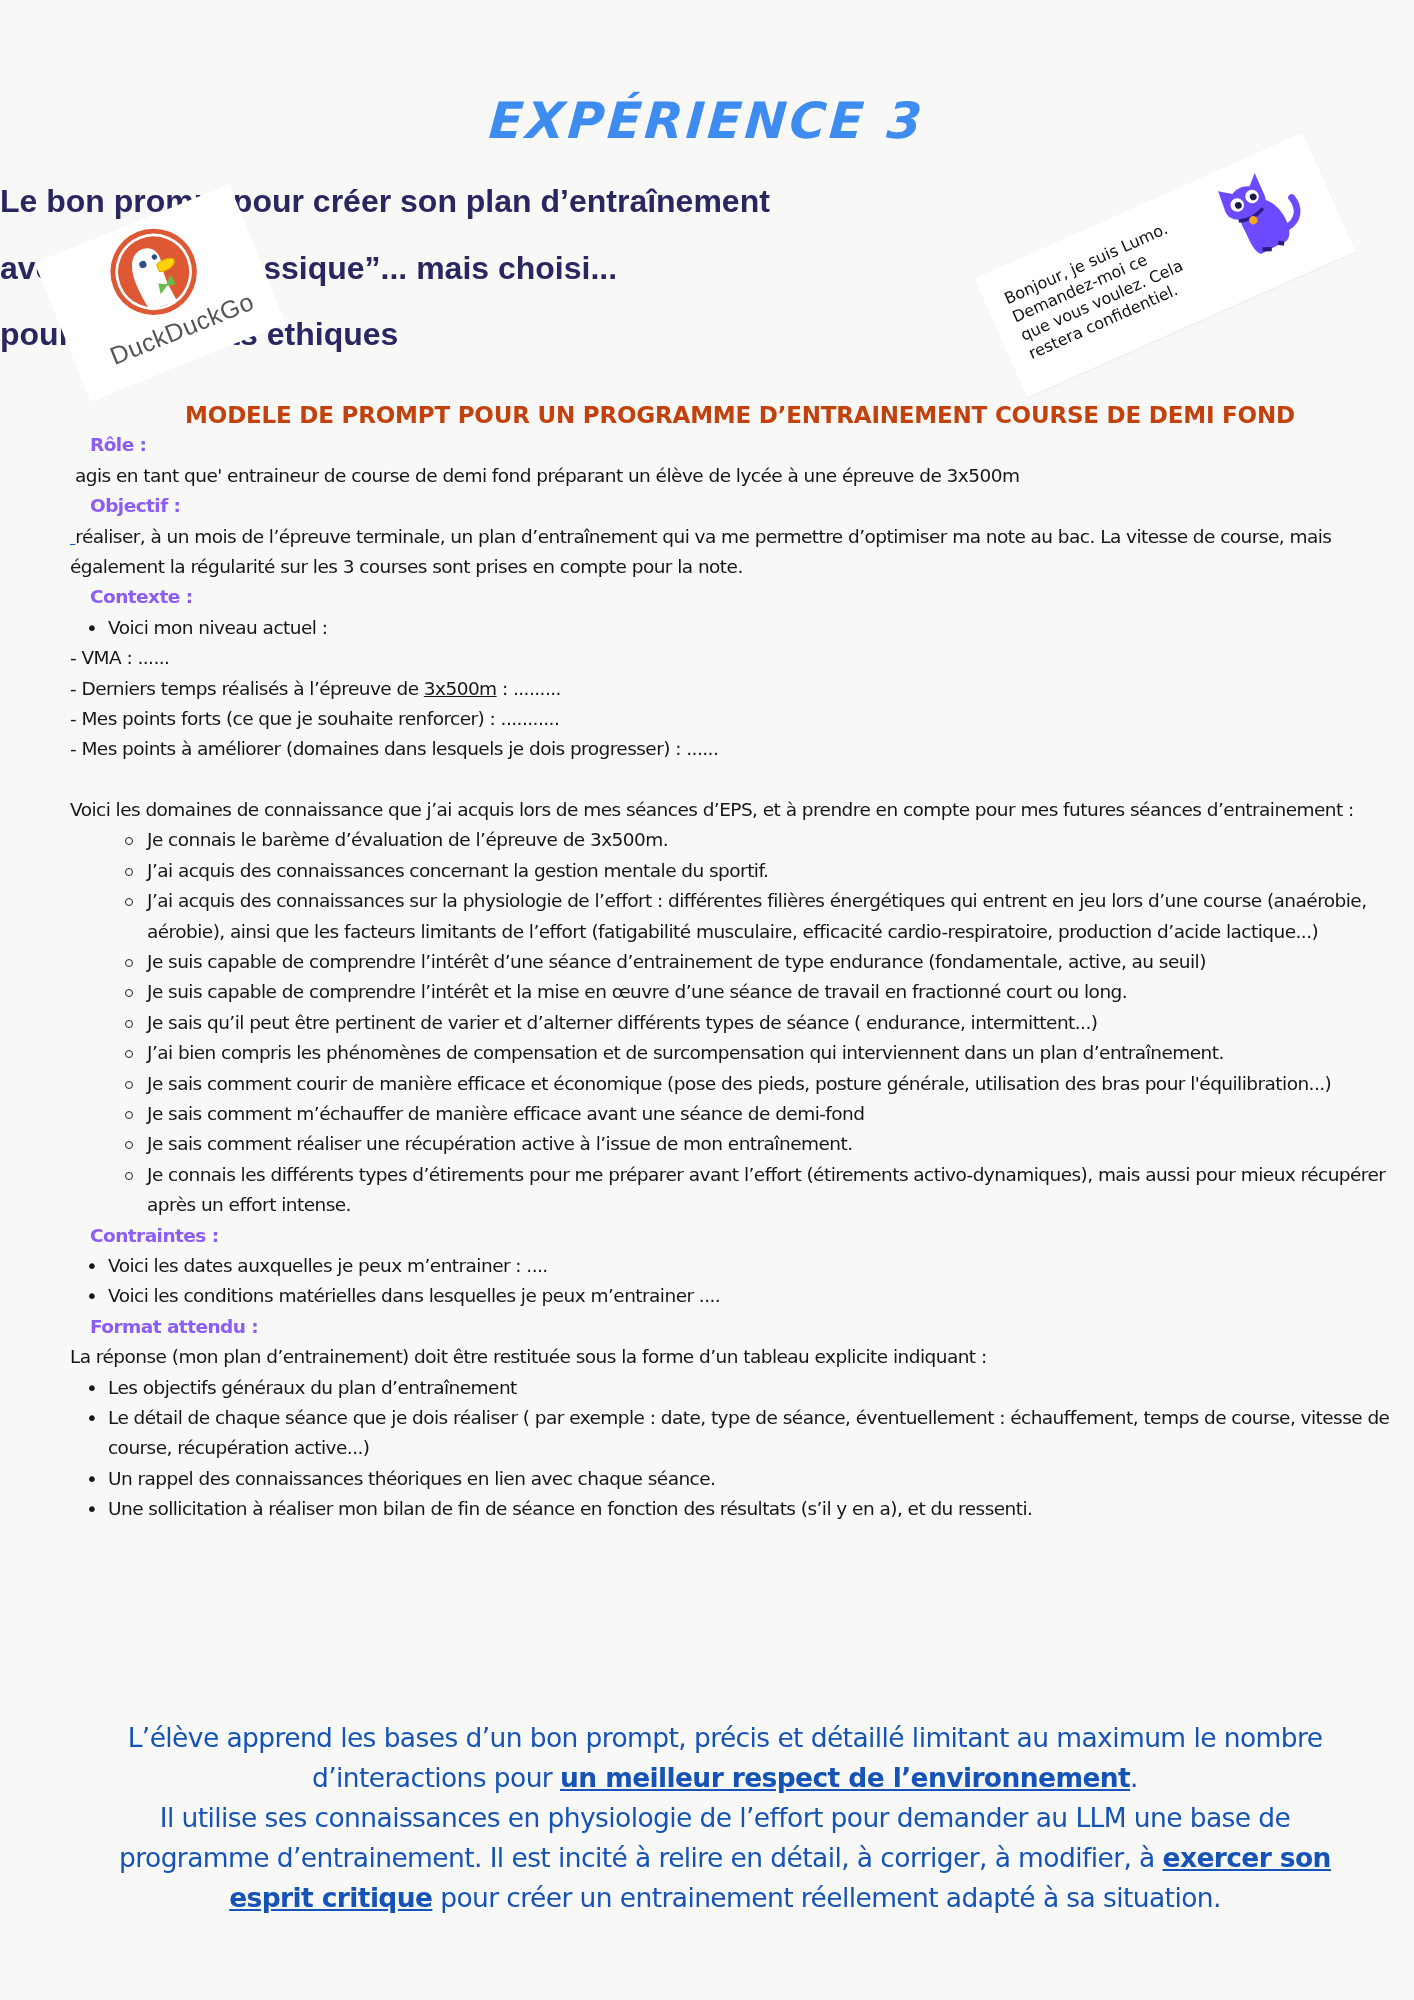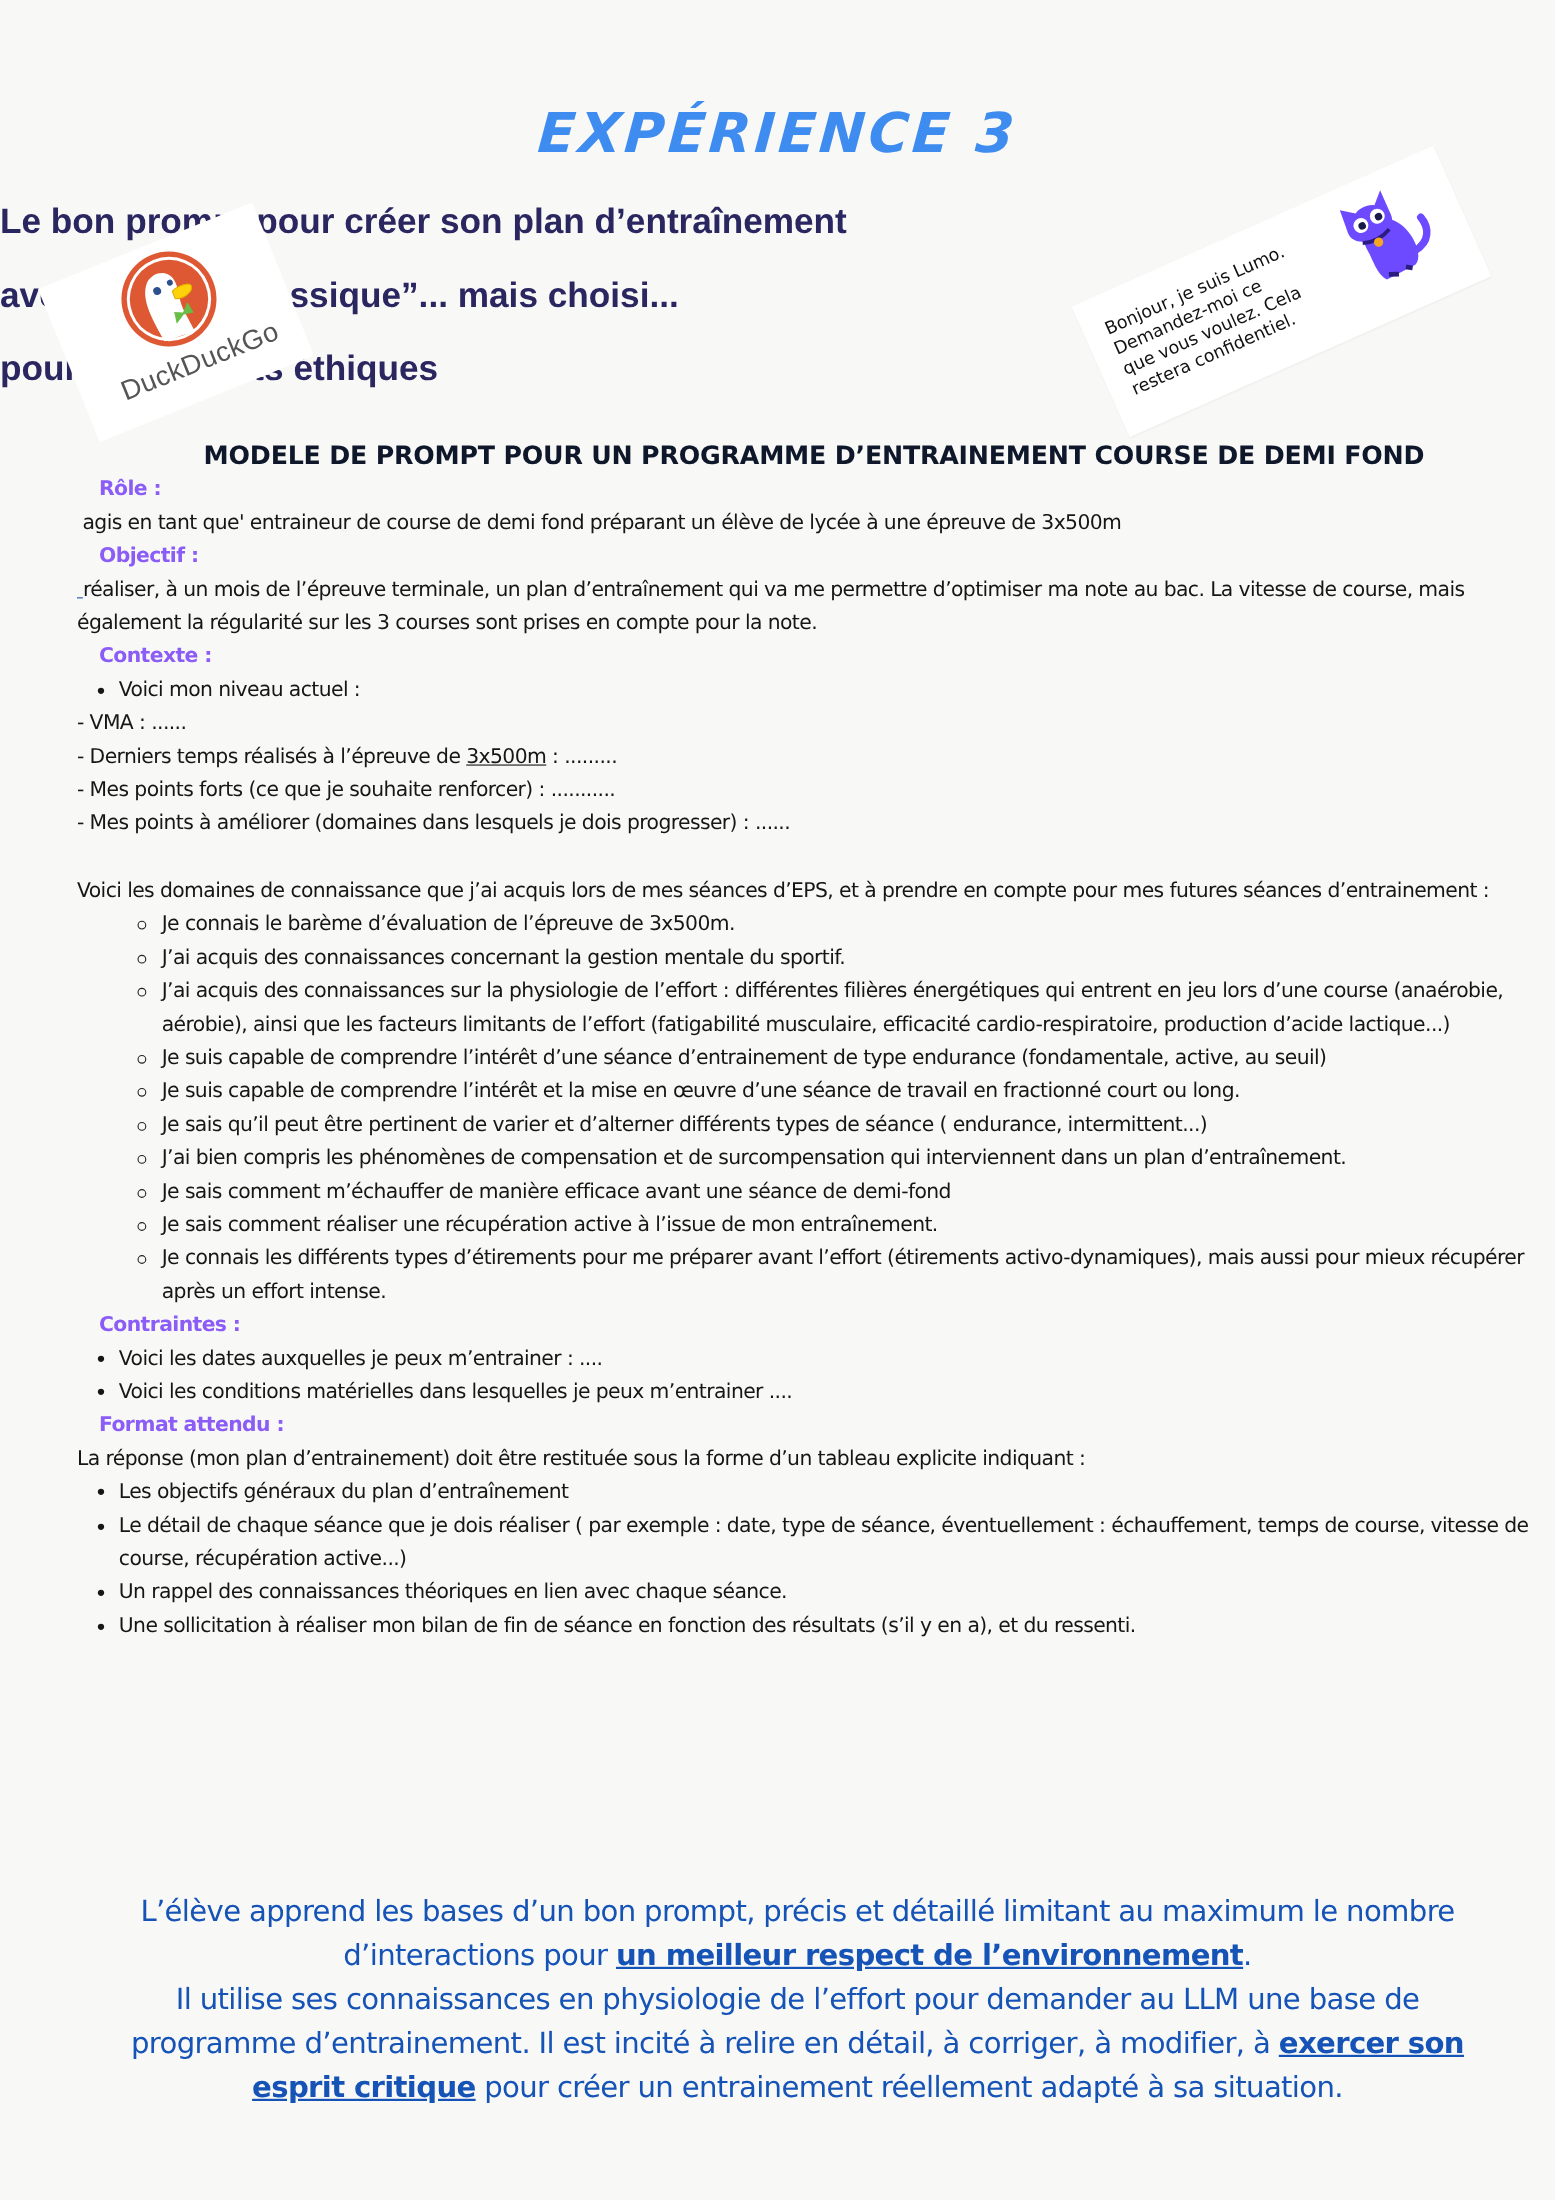--- a/index.html
+++ b/index.html
@@ -41,21 +41,21 @@
     font-family: "DejaVu Sans", sans-serif; font-size: 16px; line-height: 20px; color: #111;
   }
   .lumo-cat { position: absolute; left: 250px; top: 4px; width: 85px; height: 100px; }
 
   .content {
     position: absolute; left: 70px; top: 400px; width: 1320px;
     font-family: "DejaVu Sans", sans-serif; font-size: 18.5px; line-height: 30.4px; color: #161616;
     letter-spacing: -0.55px;
   }
   .doc-heading {
-    text-align: center; color: #0f172a; font-weight: bold; font-size: 23px; letter-spacing: -0.2px;
+    text-align: center; color: #c2410c; font-weight: bold; font-size: 23px; letter-spacing: -0.2px;
     padding-left: 20px;
   }
   .section-label {
     text-align: left; color: #8b5cf6; font-weight: bold; 
     font-size: 18.5px; padding-left: 20px;
   }
   .role-text { padding-left: 5px; }
   ul.disc { list-style: none; padding-left: 14px; }
   ul.disc li { position: relative; padding-left: 24px; }
   ul.disc li::before { content: "\2022"; position: absolute; left: 2px; top: 0; font-size: 20px; }
@@ -139,20 +139,21 @@
   <div class="spacer"></div>
   <div>Voici les domaines de connaissance que j’ai acquis lors de mes séances d’EPS, et à prendre en compte pour mes futures séances d’entrainement :</div>
   <ul class="circle">
     <li>Je connais le barème d’évaluation de l’épreuve de 3x500m.</li>
     <li>J’ai acquis des connaissances concernant la gestion mentale du sportif.</li>
     <li>J’ai acquis des connaissances sur la physiologie de l’effort : différentes filières énergétiques qui entrent en jeu lors d’une course (anaérobie, aérobie), ainsi que les facteurs limitants de l’effort (fatigabilité musculaire, efficacité cardio-respiratoire, production d’acide lactique...)</li>
     <li>Je suis capable de comprendre l’intérêt d’une séance d’entrainement de type endurance (fondamentale, active, au seuil)</li>
     <li>Je suis capable de comprendre l’intérêt et la mise en œuvre d’une séance de travail en fractionné court ou long.</li>
     <li>Je sais qu’il peut être pertinent de varier et d’alterner différents types de séance ( endurance, intermittent...)</li>
     <li>J’ai bien compris les phénomènes de compensation et de surcompensation qui interviennent dans un plan d’entraînement.</li>
+    <li>Je sais comment courir de manière efficace et économique (pose des pieds, posture générale, utilisation des bras pour l'équilibration...)</li>
     <li>Je sais comment m’échauffer de manière efficace avant une séance de demi-fond</li>
     <li>Je sais comment réaliser une récupération active à l’issue de mon entraînement.</li>
     <li>Je connais les différents types d’étirements pour me préparer avant l’effort (étirements activo-dynamiques), mais aussi pour mieux récupérer après un effort intense.</li>
   </ul>
 
   <div class="section-label">Contraintes :</div>
   <ul class="disc">
     <li>Voici les dates auxquelles je peux m’entrainer : ....</li>
     <li>Voici les conditions matérielles dans lesquelles je peux m’entrainer ....</li>
   </ul>

